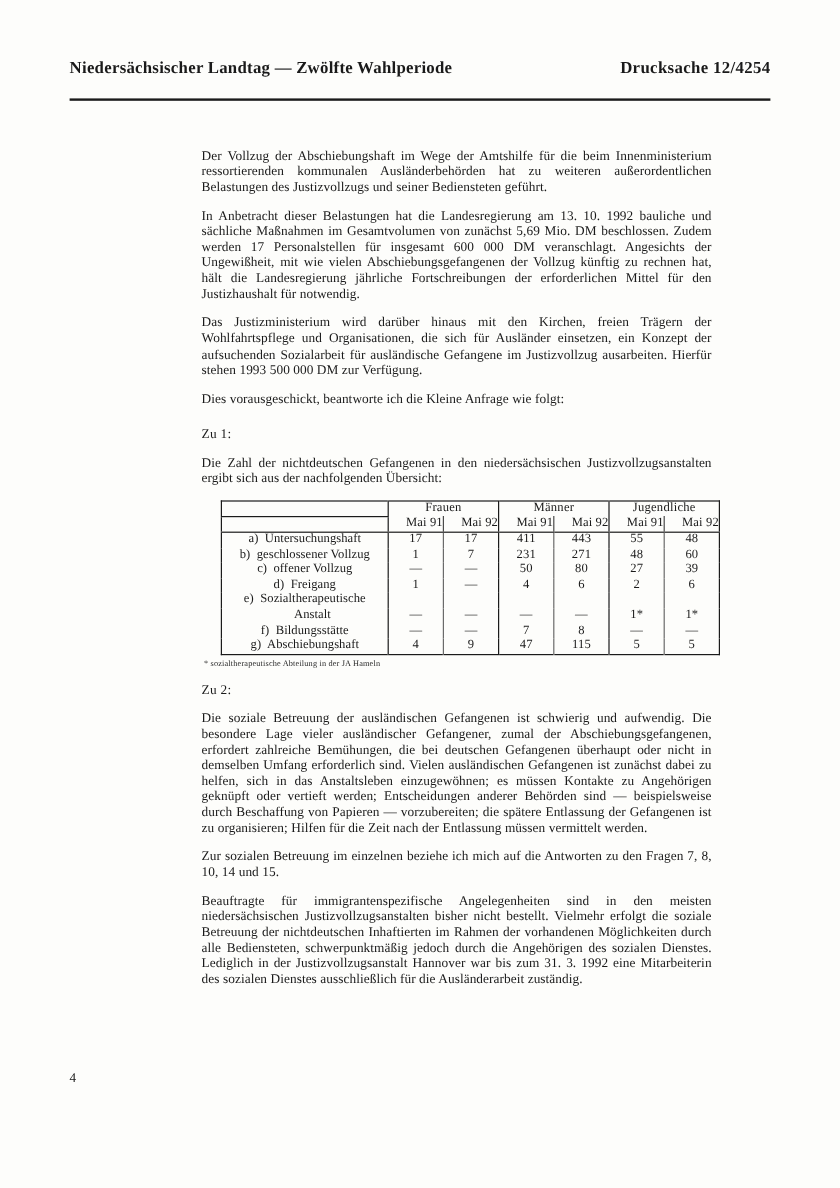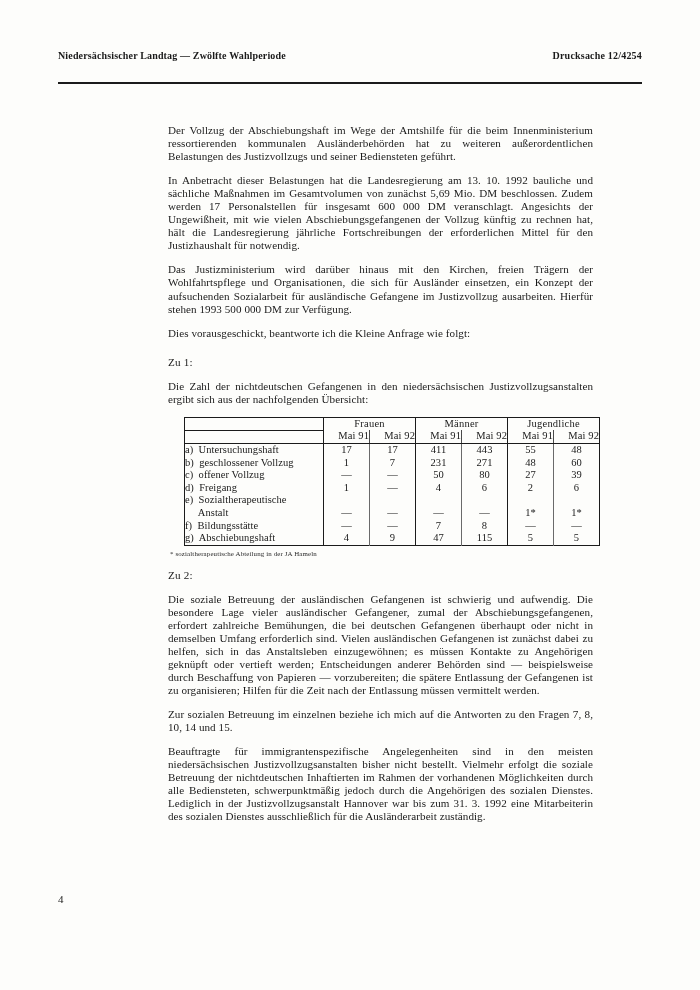--- a/index.html
+++ b/index.html
@@ -26,21 +26,21 @@
 
   
   .runhead {
     position: absolute;
     left: 58px;
     right: 58px;
     top: 50px;
     display: flex;
     justify-content: space-between;
     align-items: baseline;
-    font-size: 10px;
+    font-size: 14px;
     letter-spacing: 0.015em;
   }
   .runhead-left {
     font-weight: 600;
   }
   .runhead-right {
     font-weight: 700;
     letter-spacing: 0.02em;
   }
   .runhead-rule {
@@ -123,21 +123,21 @@
     padding: 1px 0 2px 0;
     letter-spacing: 0.01em;
   }
   .sub.b-l { border-left: 1.2px solid #1b1b1b; }
   .sub.sep { border-left: 0.9px solid #4a4a4a; }
 
   tr.head-sub th { border-bottom: 1.2px solid #1b1b1b; }
   th.corner { border-bottom: 1.2px solid #1b1b1b; }
 
   td.rowlabel {
-    text-align: left;
+    text-align: center;
     padding: 0.5px 0 0.5px 5px;
     white-space: pre;
     letter-spacing: 0.005em;
   }
   td.num {
     text-align: center;
     padding: 0.5px 0;
     letter-spacing: 0.01em;
   }
   td.num.b-l  { border-left: 1.2px solid #1b1b1b; }

